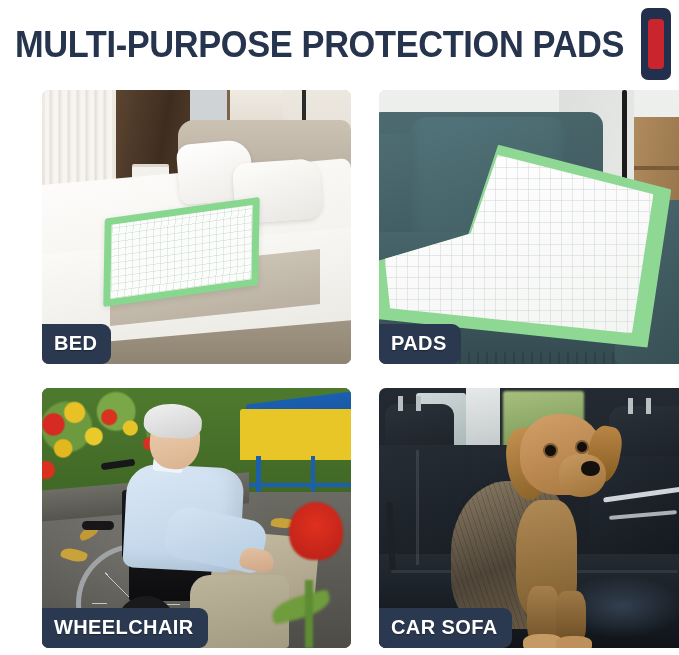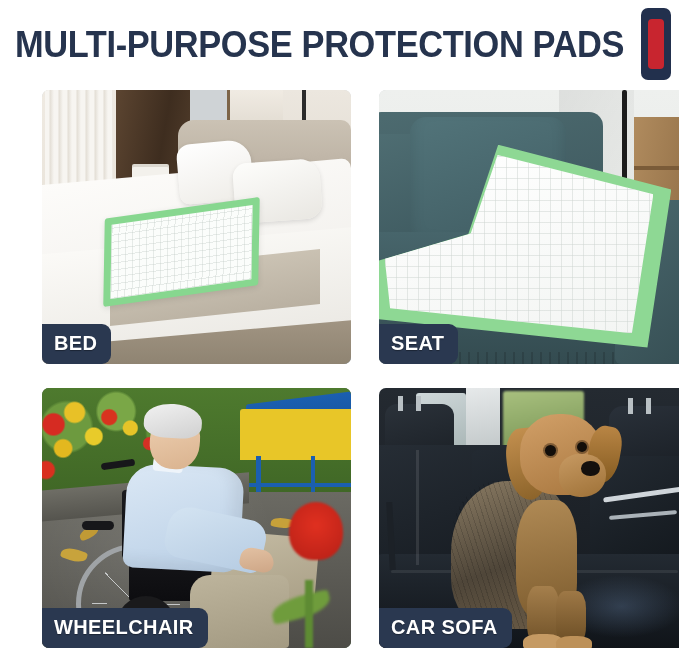--- a/index.html
+++ b/index.html
@@ -384,21 +384,21 @@
       <div class="sf-lamp"></div>
       <div class="sf-back"></div>
       <div class="sf-cushL"></div>
       <div class="sf-cushM"></div>
       <div class="sf-seat">
         <div class="sf-seatline"></div>
       </div>
       <div class="sf-arm"></div>
       <div class="sf-pad"></div>
     </div>
-    <div class="badge rounded-all">SEAT</div>
+    <div class="badge rounded-all">PADS</div>
   </div>
 
   <div class="panel p-wheel">
     <div class="scene">
       <div class="wc-sky"></div>
       <div class="wc-foliage"></div>
       <div class="wc-tulips"></div>
       <div class="wc-benchback"></div>
       <div class="wc-bench"></div>
       <div class="wc-benchlegs"></div>

